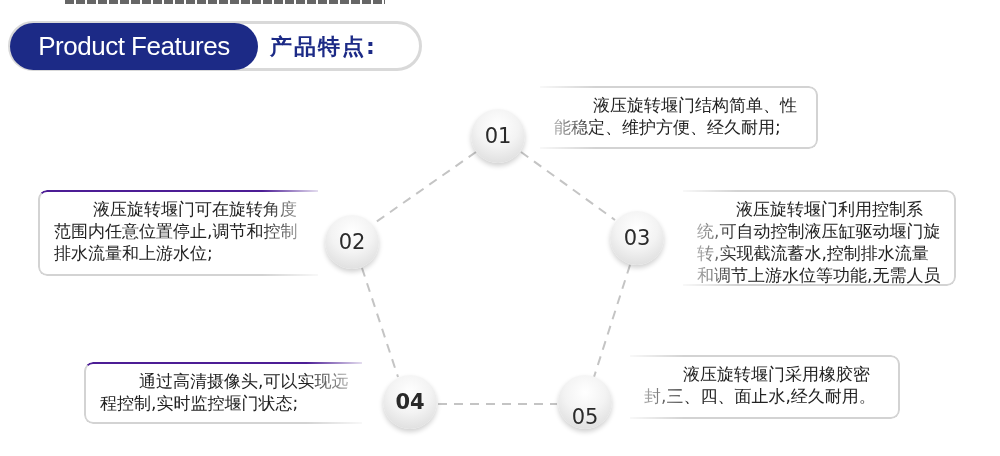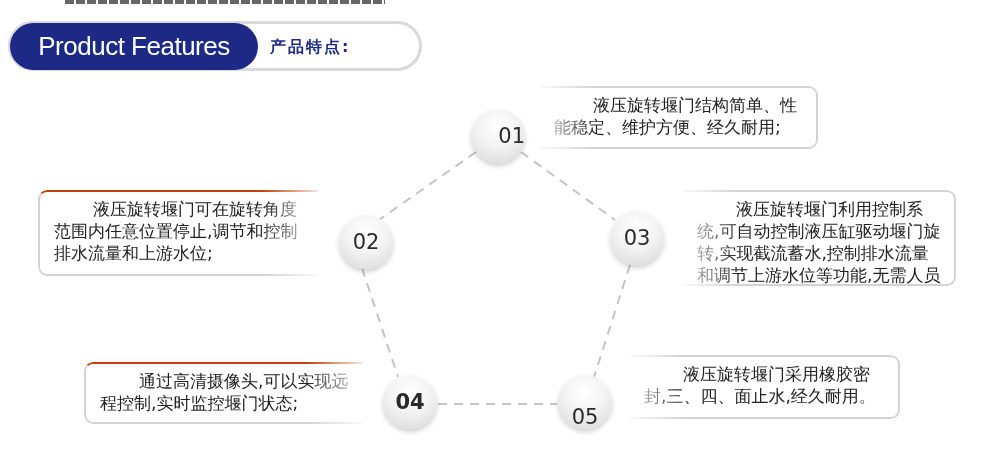--- a/index.html
+++ b/index.html
@@ -27,42 +27,42 @@
     border-radius:24px;
     background:#1c2a86;
     color:#fff;
     font-family:"Liberation Sans", sans-serif;
     font-size:26px; letter-spacing:-0.5px;
     display:flex; align-items:center; justify-content:center;
   }
   .header-cn {
     position:absolute; left:270px; top:30px; height:34px;
     color:#1c2a86;
-    font-size:16px; font-weight:bold; letter-spacing:2px;
+    font-size:22px; font-weight:bold; letter-spacing:2px;
     display:flex; align-items:center;
   }
   svg.lines { position:absolute; left:0; top:0; }
   .node {
     position:absolute; width:54px; height:54px; border-radius:50%;
     background:radial-gradient(circle at 50% 32%, #ffffff 0%, #f3f3f3 45%, #d6d6d6 100%);
     box-shadow:0 3px 5px rgba(0,0,0,0.18);
     display:flex; align-items:center; justify-content:center;
     font-size:21px; color:#2a2a2a;
     font-family:"DejaVu Sans", sans-serif;
   }
   .card {
     position:absolute; box-sizing:border-box;
     background:#fff;
     border-radius:9px;
     font-size:17px; line-height:22px; color:#222;
     padding:6px 12px 6px 14px;
     text-indent:2.3em;
   }
   .card.right-open {
-    border-top:2px solid #c2410c; border-bottom:2px solid #d3d3d3;
+    border-top:2px solid #4c1d95; border-bottom:2px solid #d3d3d3;
     border-left:2px solid #d3d3d3; border-right:none;
     border-top-right-radius:0; border-bottom-right-radius:0;
     -webkit-mask-image:linear-gradient(90deg,#000 80%,rgba(0,0,0,0.15) 100%);
     mask-image:linear-gradient(90deg,#000 80%,rgba(0,0,0,0.15) 100%);
   }
   .card.left-open {
     border-top:2px solid #d3d3d3; border-bottom:2px solid #d3d3d3;
     border-right:2px solid #d3d3d3; border-left:none;
     border-top-left-radius:0; border-bottom-left-radius:0;
     -webkit-mask-image:linear-gradient(270deg,#000 80%,rgba(0,0,0,0.15) 100%);
@@ -101,24 +101,24 @@
 </div>
 
 <div class="card right-open" style="left:84px; top:362px; width:278px; height:62px;">
   <span>通过高清摄像头,可以实现远程控制,实时监控堰门状态;</span>
 </div>
 
 <div class="card left-open" style="left:630px; top:355px; width:270px; height:64px;">
   <span>液压旋转堰门采用橡胶密封,三、四、面止水,经久耐用。</span>
 </div>
 
-<div class="node" style="left:471px; top:109px;justify-content:flex-end;">
+<div class="node" style="left:471px; top:109px;">
   <span>01</span>
 </div>
-<div class="node" style="left:339px; top:215px;">
+<div class="node" style="left:325px; top:215px;">
   <span>02</span>
 </div>
 <div class="node" style="left:610px; top:211px;text-align:center;">
   <span>03</span>
 </div>
 <div class="node" style="left:383px; top:375px;font-weight:bold;">
   <span>04</span>
 </div>
 <div class="node" style="left:558px; top:375px;align-items:flex-end;">
   <span>05</span>

